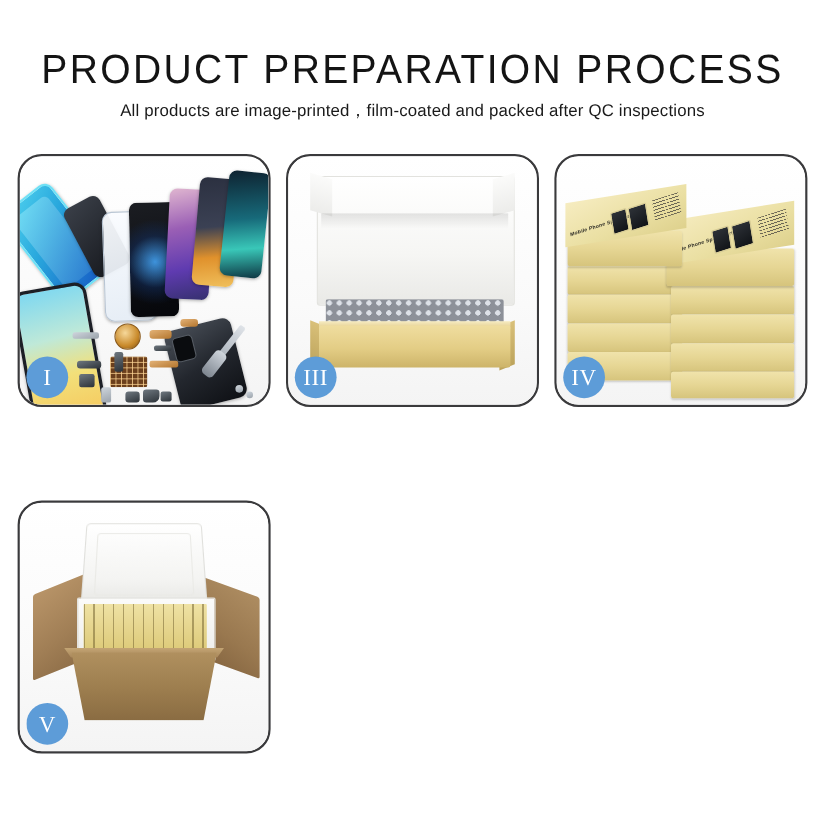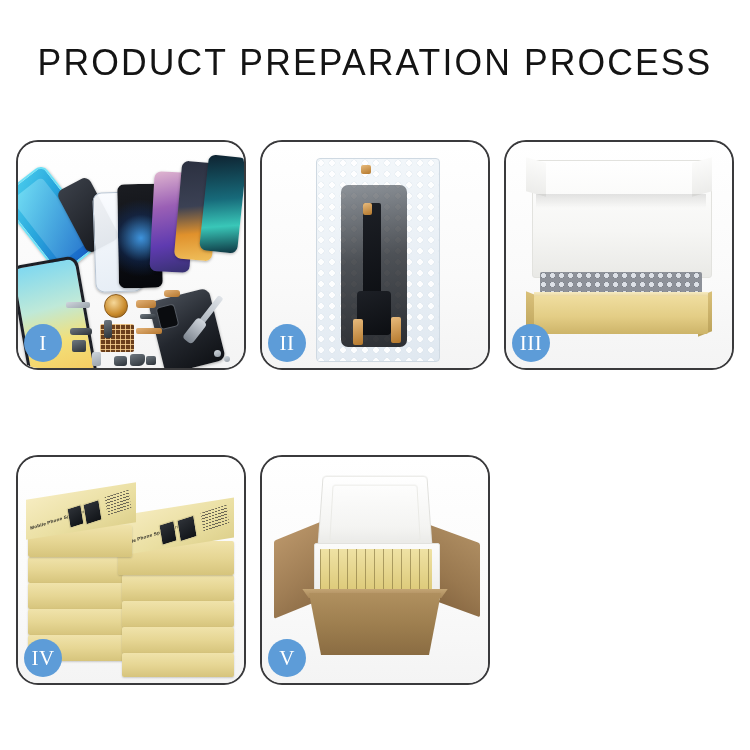--- a/index.html
+++ b/index.html
@@ -411,20 +411,21 @@
     position:absolute;
     background: rgba(132,106,70,.78);
     border-radius: 1px;
   }
 </style>
 </head>
 <body>
 
 <div class="header">
   <div class="title">PRODUCT PREPARATION PROCESS</div>
+  <div class="subtitle">All products are image-printed，film-coated and packed after QC inspections</div>
 </div>
 
 <div class="grid">
 
   <div class="panel">
     <div class="panel-inner">
       <div class="scene">
         <div class="ph p1-blue"></div>
         <div class="ph p1-dark-sm"></div>
         <div class="ph p1-glass"></div>
@@ -450,34 +451,20 @@
         <div class="spark" style="left:128px;top:214px;width:10px;height:9px;"></div>
         <div class="spark lt" style="left:196px;top:208px;width:7px;height:7px;border-radius:50%;"></div>
         <div class="spark lt" style="left:206px;top:214px;width:6px;height:6px;border-radius:50%;"></div>
         <div class="spark" style="left:86px;top:178px;width:8px;height:18px;border-radius:2px;"></div>
         <div class="spark flex-c" style="left:146px;top:148px;width:16px;height:7px;border-radius:3px;"></div>
       </div>
     </div>
     <div class="badge">I</div>
   </div>
 
-  <div class="panel">
-    <div class="panel-inner">
-      <div class="bag">
-        <div class="bag-part"></div>
-        <div class="bag-flex" style="left:46px;top:44px;width:18px;height:104px;"></div>
-        <div class="bag-flex" style="left:40px;top:132px;width:34px;height:44px;border-radius:4px;"></div>
-        <div class="bag-gold" style="left:36px;top:160px;width:10px;height:26px;"></div>
-        <div class="bag-gold" style="left:74px;top:158px;width:10px;height:26px;"></div>
-        <div class="bag-gold" style="left:46px;top:44px;width:9px;height:12px;"></div>
-        <div class="bag-gold" style="left:44px;top:6px;width:10px;height:9px;"></div>
-      </div>
-    </div>
-    <div class="badge">II</div>
-  </div>
 
   <div class="panel">
     <div class="panel-inner">
       <div class="b3-lid"></div>
       <div class="b3-lid-fold-l"></div>
       <div class="b3-lid-fold-r"></div>
       <div class="b3-inner-shadow"></div>
       <div class="b3-bubble"></div>
       <div class="b3-box-left"></div>
       <div class="b3-box-right"></div>

